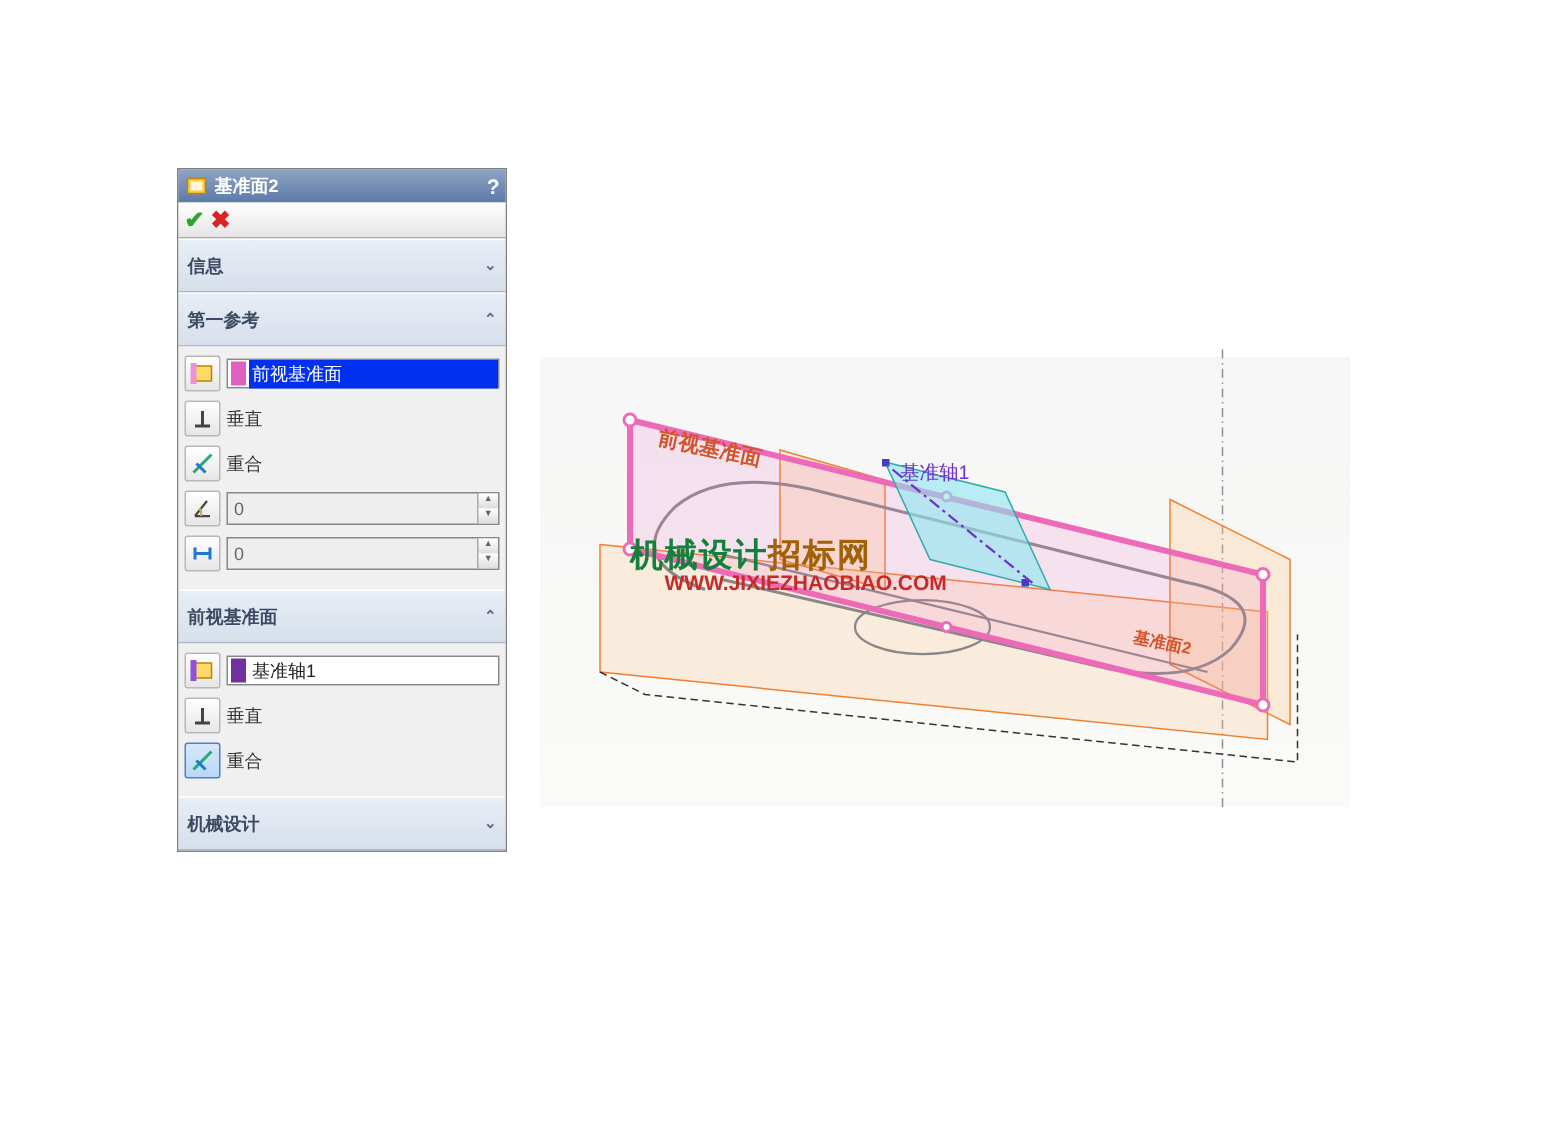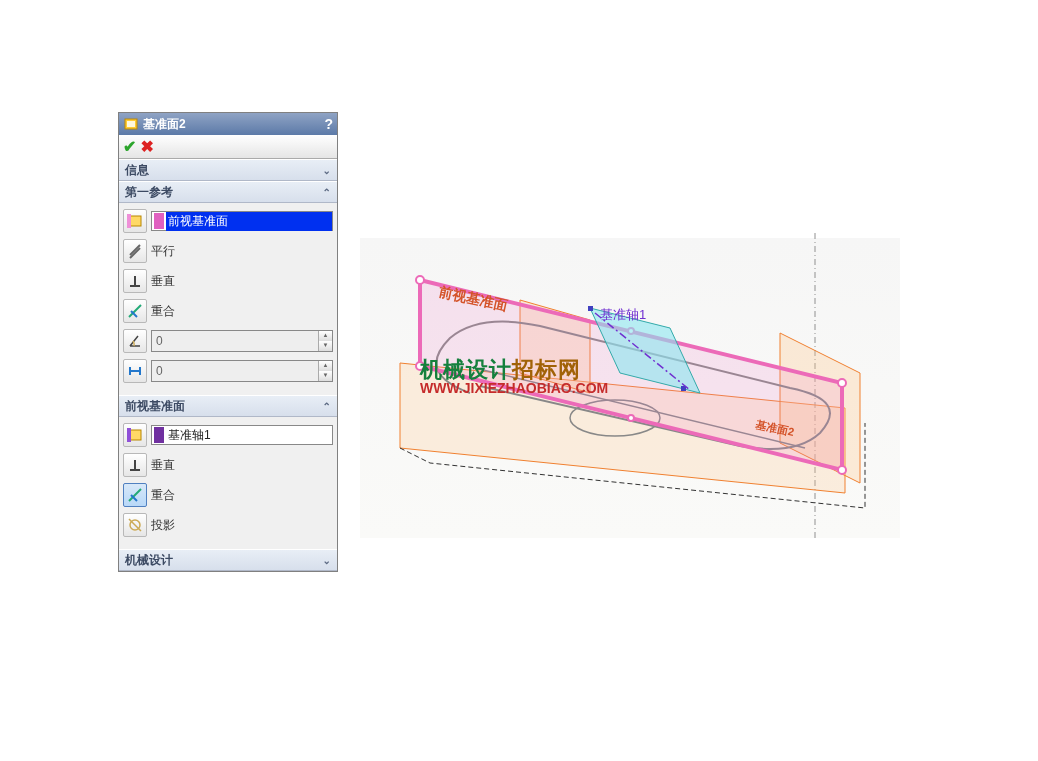--- a/index.html
+++ b/index.html
@@ -48,21 +48,21 @@
     background: linear-gradient(to bottom,#fff 0%, #e5e5e5 100%);
     border-bottom: 1px solid #aaa;
     display: flex;
     align-items: center;
     padding-left: 4px;
     gap: 4px;
   }
   .check-icon { color: #2ca52c; font-size: 16px; font-weight: bold; }
   .x-icon { color: #d22; font-size: 16px; font-weight: bold; }
   .group-header {
-    height: 22px;
+    height: 36px;
     background: linear-gradient(to bottom, #e8eef6 0%, #d7dfec 100%);
     border-top: 1px solid #fff;
     border-bottom: 1px solid #b0b8c8;
     display: flex;
     align-items: center;
     padding: 0 6px;
     color: #3c4a63;
     font-weight: bold;
     cursor: pointer;
   }
@@ -148,21 +148,21 @@
   .watermark1 {
     position: absolute;
     left: 420px; top: 355px;
     font-size: 22px; font-weight: bold;
     font-family: "SimHei","Microsoft YaHei",sans-serif;
     letter-spacing: 1px;
     white-space: nowrap;
   }
   .watermark2 {
     position: absolute;
-    left: 420px; top: 380px;
+    left: 443px; top: 380px;
     font-size: 14px;
     font-weight: bold;
     color: #c52b2b;
     font-family: Arial,sans-serif;
     white-space: nowrap;
   }
   .axis-label {
     position: absolute;
     left: 600px;
     top: 306px;
@@ -221,29 +221,20 @@
           </svg>
       </span>
       <div class="selbox">
         <span class="sel-pink"></span>
         <span class="sel-text blue-bg">前视基准面</span>
       </div>
     </div>
     <div class="row">
       <span class="icon-btn">
         <svg width="16" height="16">
-            <line x1="3" y1="12" x2="13" y2="2" stroke="#666" stroke-width="2"></line>
-            <line x1="3" y1="15" x2="13" y2="5" stroke="#666" stroke-width="2"></line>
-          </svg>
-      </span>
-      <span class="label">平行</span>
-    </div>
-    <div class="row">
-      <span class="icon-btn">
-        <svg width="16" height="16">
             <path d="M3 13 H13 M8 13 V3" stroke="#444" stroke-width="2" fill="none"></path>
           </svg>
       </span>
       <span class="label">垂直</span>
     </div>
     <div class="row">
       <span class="icon-btn">
         <svg width="16" height="16">
             <path d="M2 14 L14 2" stroke="#2a7" stroke-width="2"></path>
             <path d="M4 8 L10 14" stroke="#27c" stroke-width="2"></path>
@@ -311,29 +302,20 @@
     </div>
     <div class="row">
       <span class="icon-btn pressed">
         <svg width="16" height="16">
             <path d="M2 14 L14 2" stroke="#2a7" stroke-width="2"></path>
             <path d="M4 8 L10 14" stroke="#27c" stroke-width="2"></path>
           </svg>
       </span>
       <span class="label">重合</span>
     </div>
-    <div class="row">
-      <span class="icon-btn">
-        <svg width="16" height="16">
-            <circle cx="8" cy="8" r="5" fill="none" stroke="#ca5" stroke-width="1.5"></circle>
-            <line x1="2" y1="2" x2="14" y2="14" stroke="#ca5" stroke-width="1.5"></line>
-          </svg>
-      </span>
-      <span class="label">投影</span>
-    </div>
   </div>
 
   <div class="group-header">
     <span>机械设计</span>
     <span class="group-chevron">⌄</span>
   </div>
 </div>
 
 <div class="viewport"></div>
 

